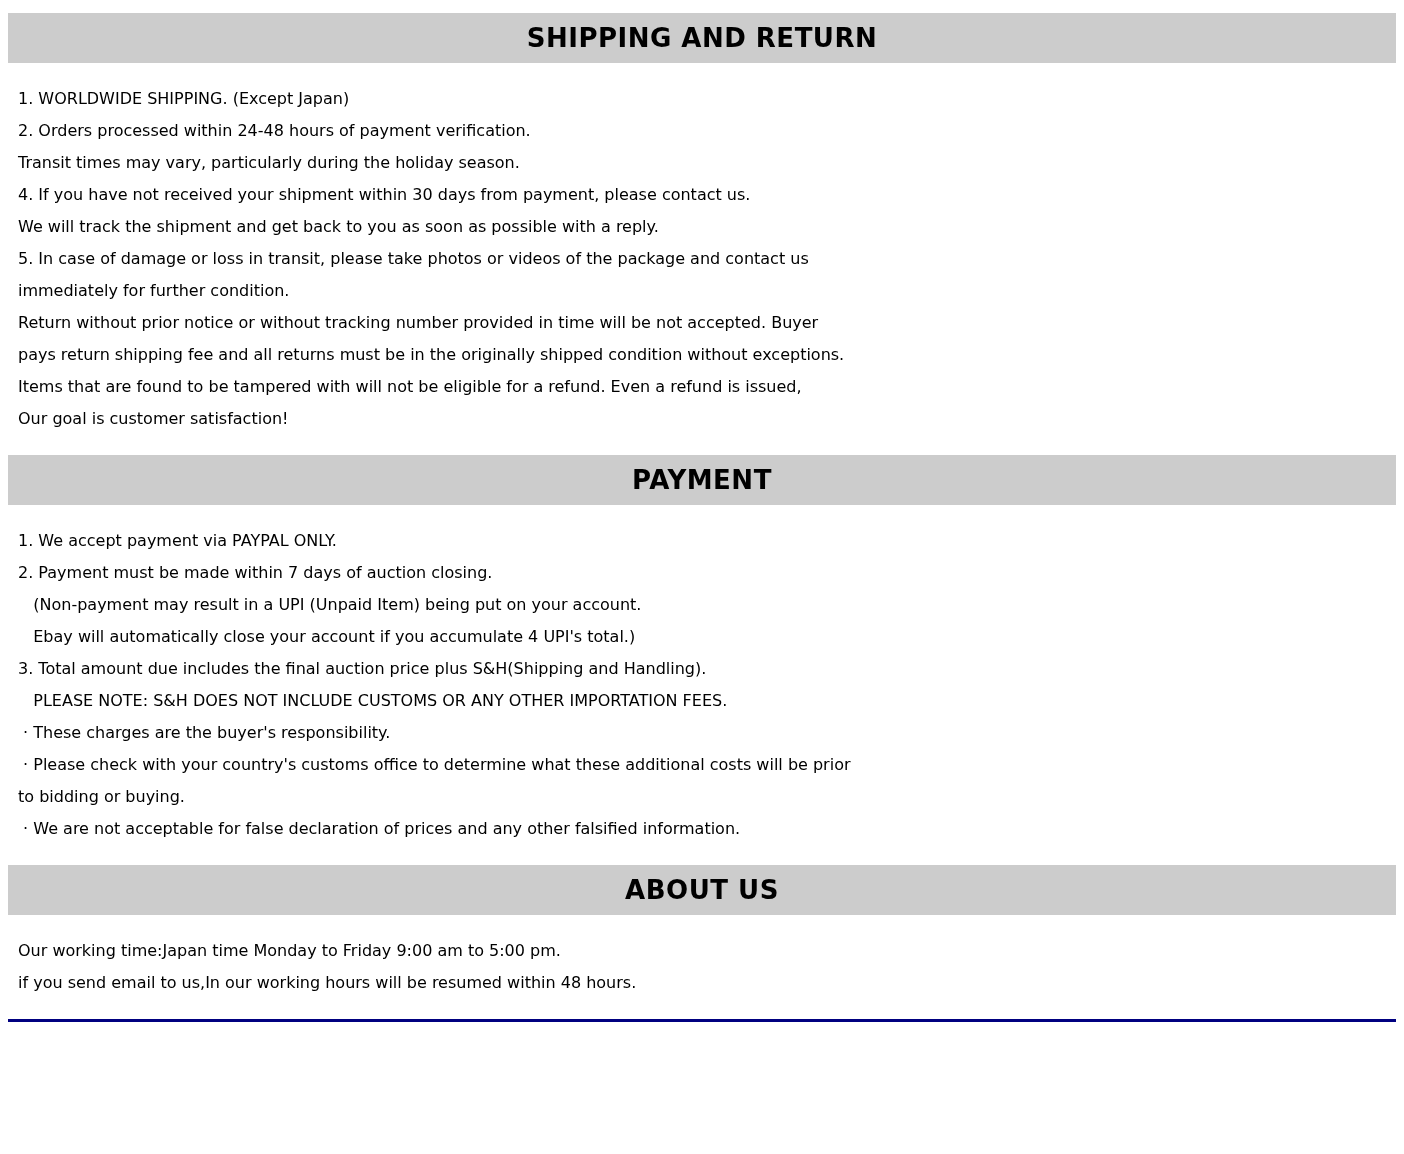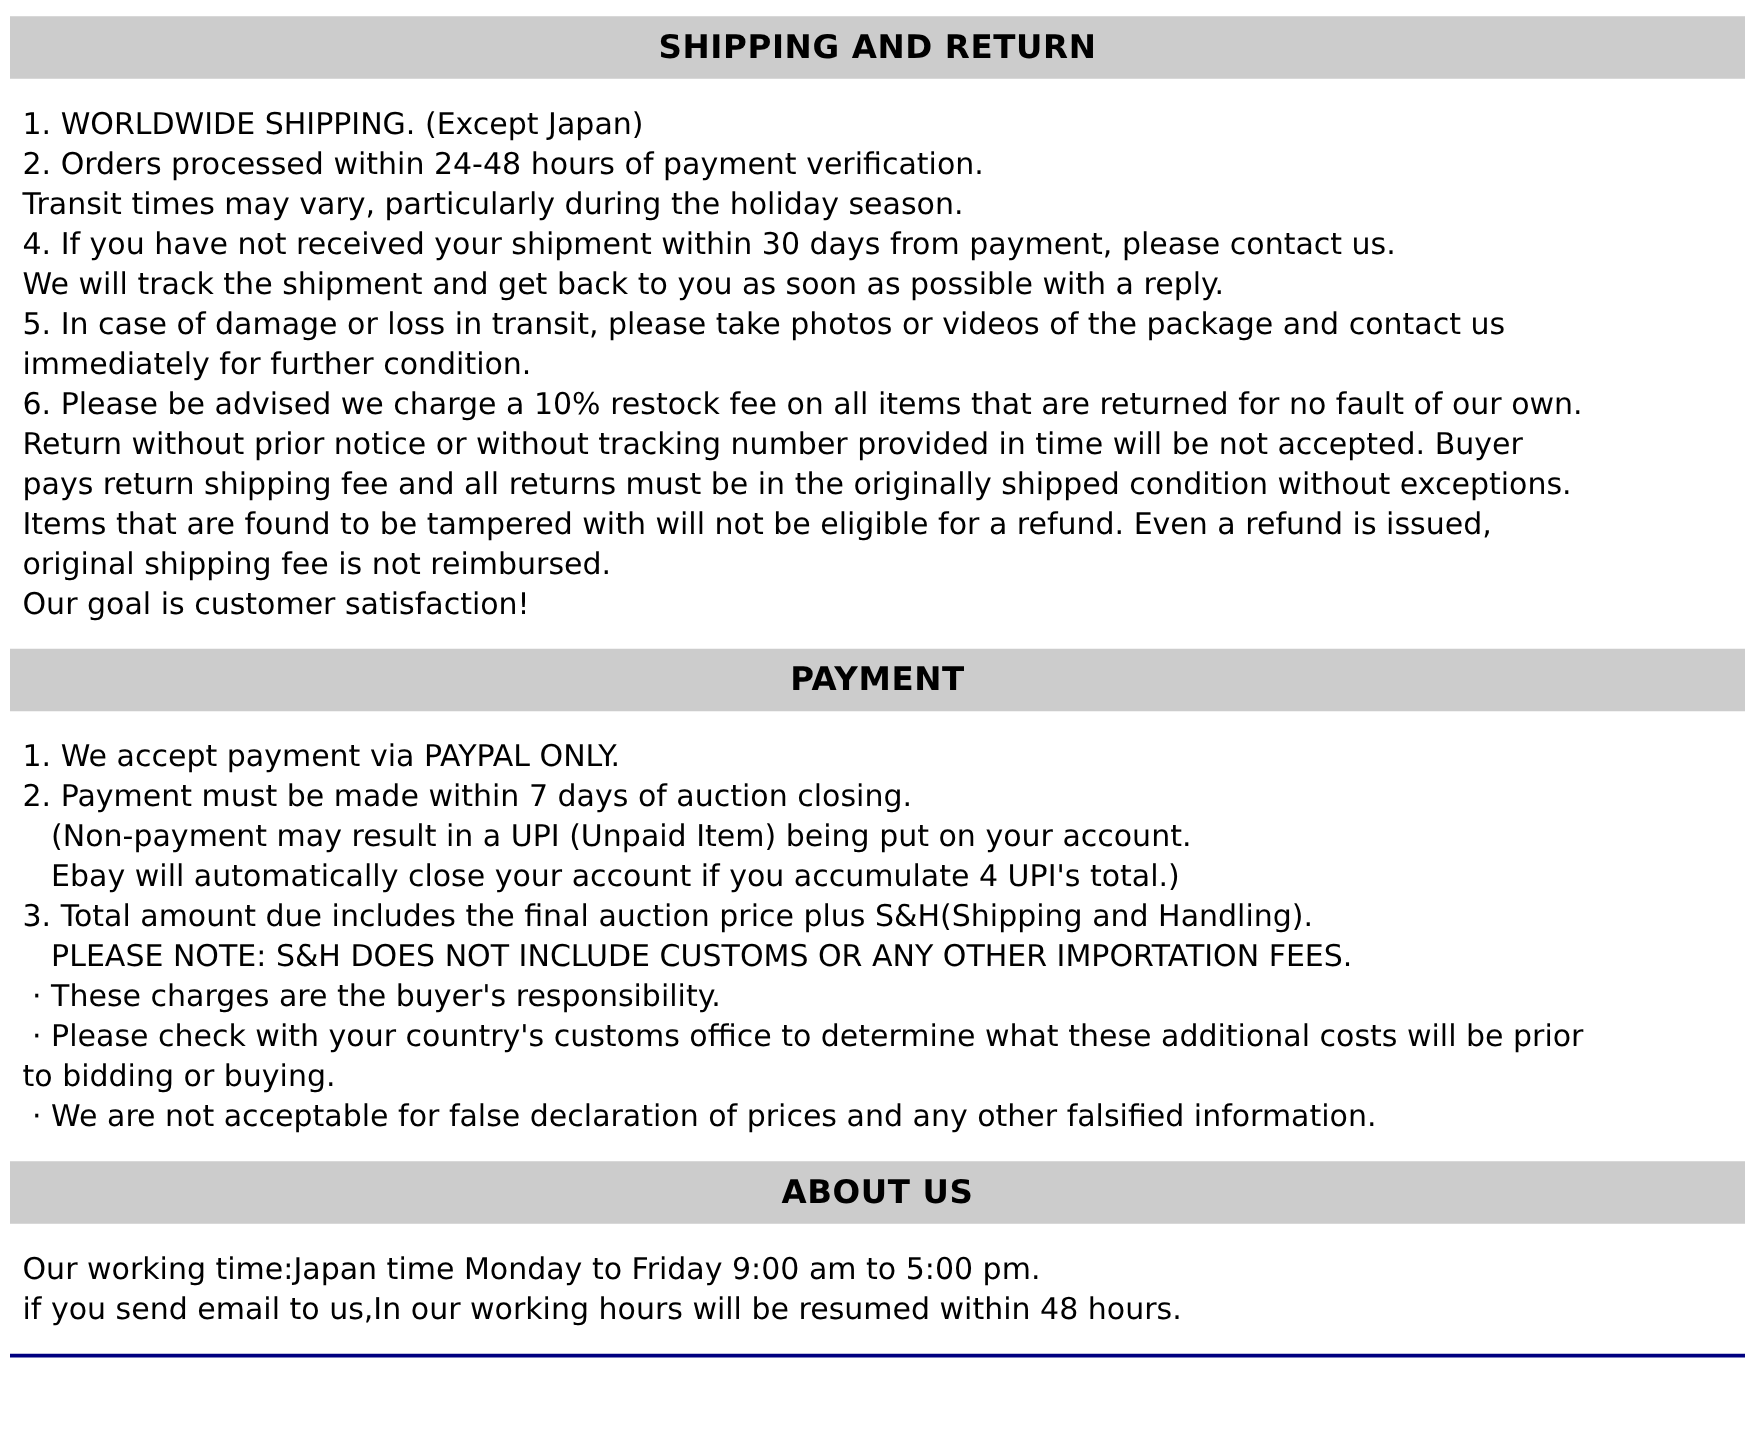--- a/index.html
+++ b/index.html
@@ -22,21 +22,21 @@
     font-size: 26px;
     font-weight: bold;
     letter-spacing: 0.5px;
     color: #000000;
   }
   .section-header.first {
     margin-top: 5px;
   }
   .section-body {
     padding-left: 10px;
-    font-size: 24px;
+    font-size: 16px;
     line-height: 32px;
   }
   .section-body .line {
     white-space: pre;
     height: 32px;
   }
   .footer-divider {
     height: 3px;
     background: #000080;
     margin: 20px -8px 1px -8px;
@@ -51,25 +51,23 @@
     <span>SHIPPING AND RETURN</span>
   </div>
   <div class="section-body">
       <div class="line">1. WORLDWIDE SHIPPING. (Except Japan)</div>
       <div class="line">2. Orders processed within 24-48 hours of payment verification.</div>
       <div class="line">Transit times may vary, particularly during the holiday season.</div>
       <div class="line">4. If you have not received your shipment within 30 days from payment, please contact us.</div>
       <div class="line">We will track the shipment and get back to you as soon as possible with a reply.</div>
       <div class="line">5. In case of damage or loss in transit, please take photos or videos of the package and contact us</div>
       <div class="line">immediately for further condition.</div>
-      <div class="line">6. Please be advised we charge a 10% restock fee on all items that are returned for no fault of our own.</div>
       <div class="line">Return without prior notice or without tracking number provided in time will be not accepted. Buyer</div>
       <div class="line">pays return shipping fee and all returns must be in the originally shipped condition without exceptions.</div>
       <div class="line">Items that are found to be tampered with will not be eligible for a refund. Even a refund is issued,</div>
-      <div class="line">original shipping fee is not reimbursed.</div>
       <div class="line">Our goal is customer satisfaction!</div>
     </div>
 
   <div class="section-header">
     <span>PAYMENT</span>
   </div>
   <div class="section-body">
       <div class="line">1. We accept payment via PAYPAL ONLY.</div>
       <div class="line">2. Payment must be made within 7 days of auction closing.</div>
       <div class="line">   (Non-payment may result in a UPI (Unpaid Item) being put on your account.</div>

